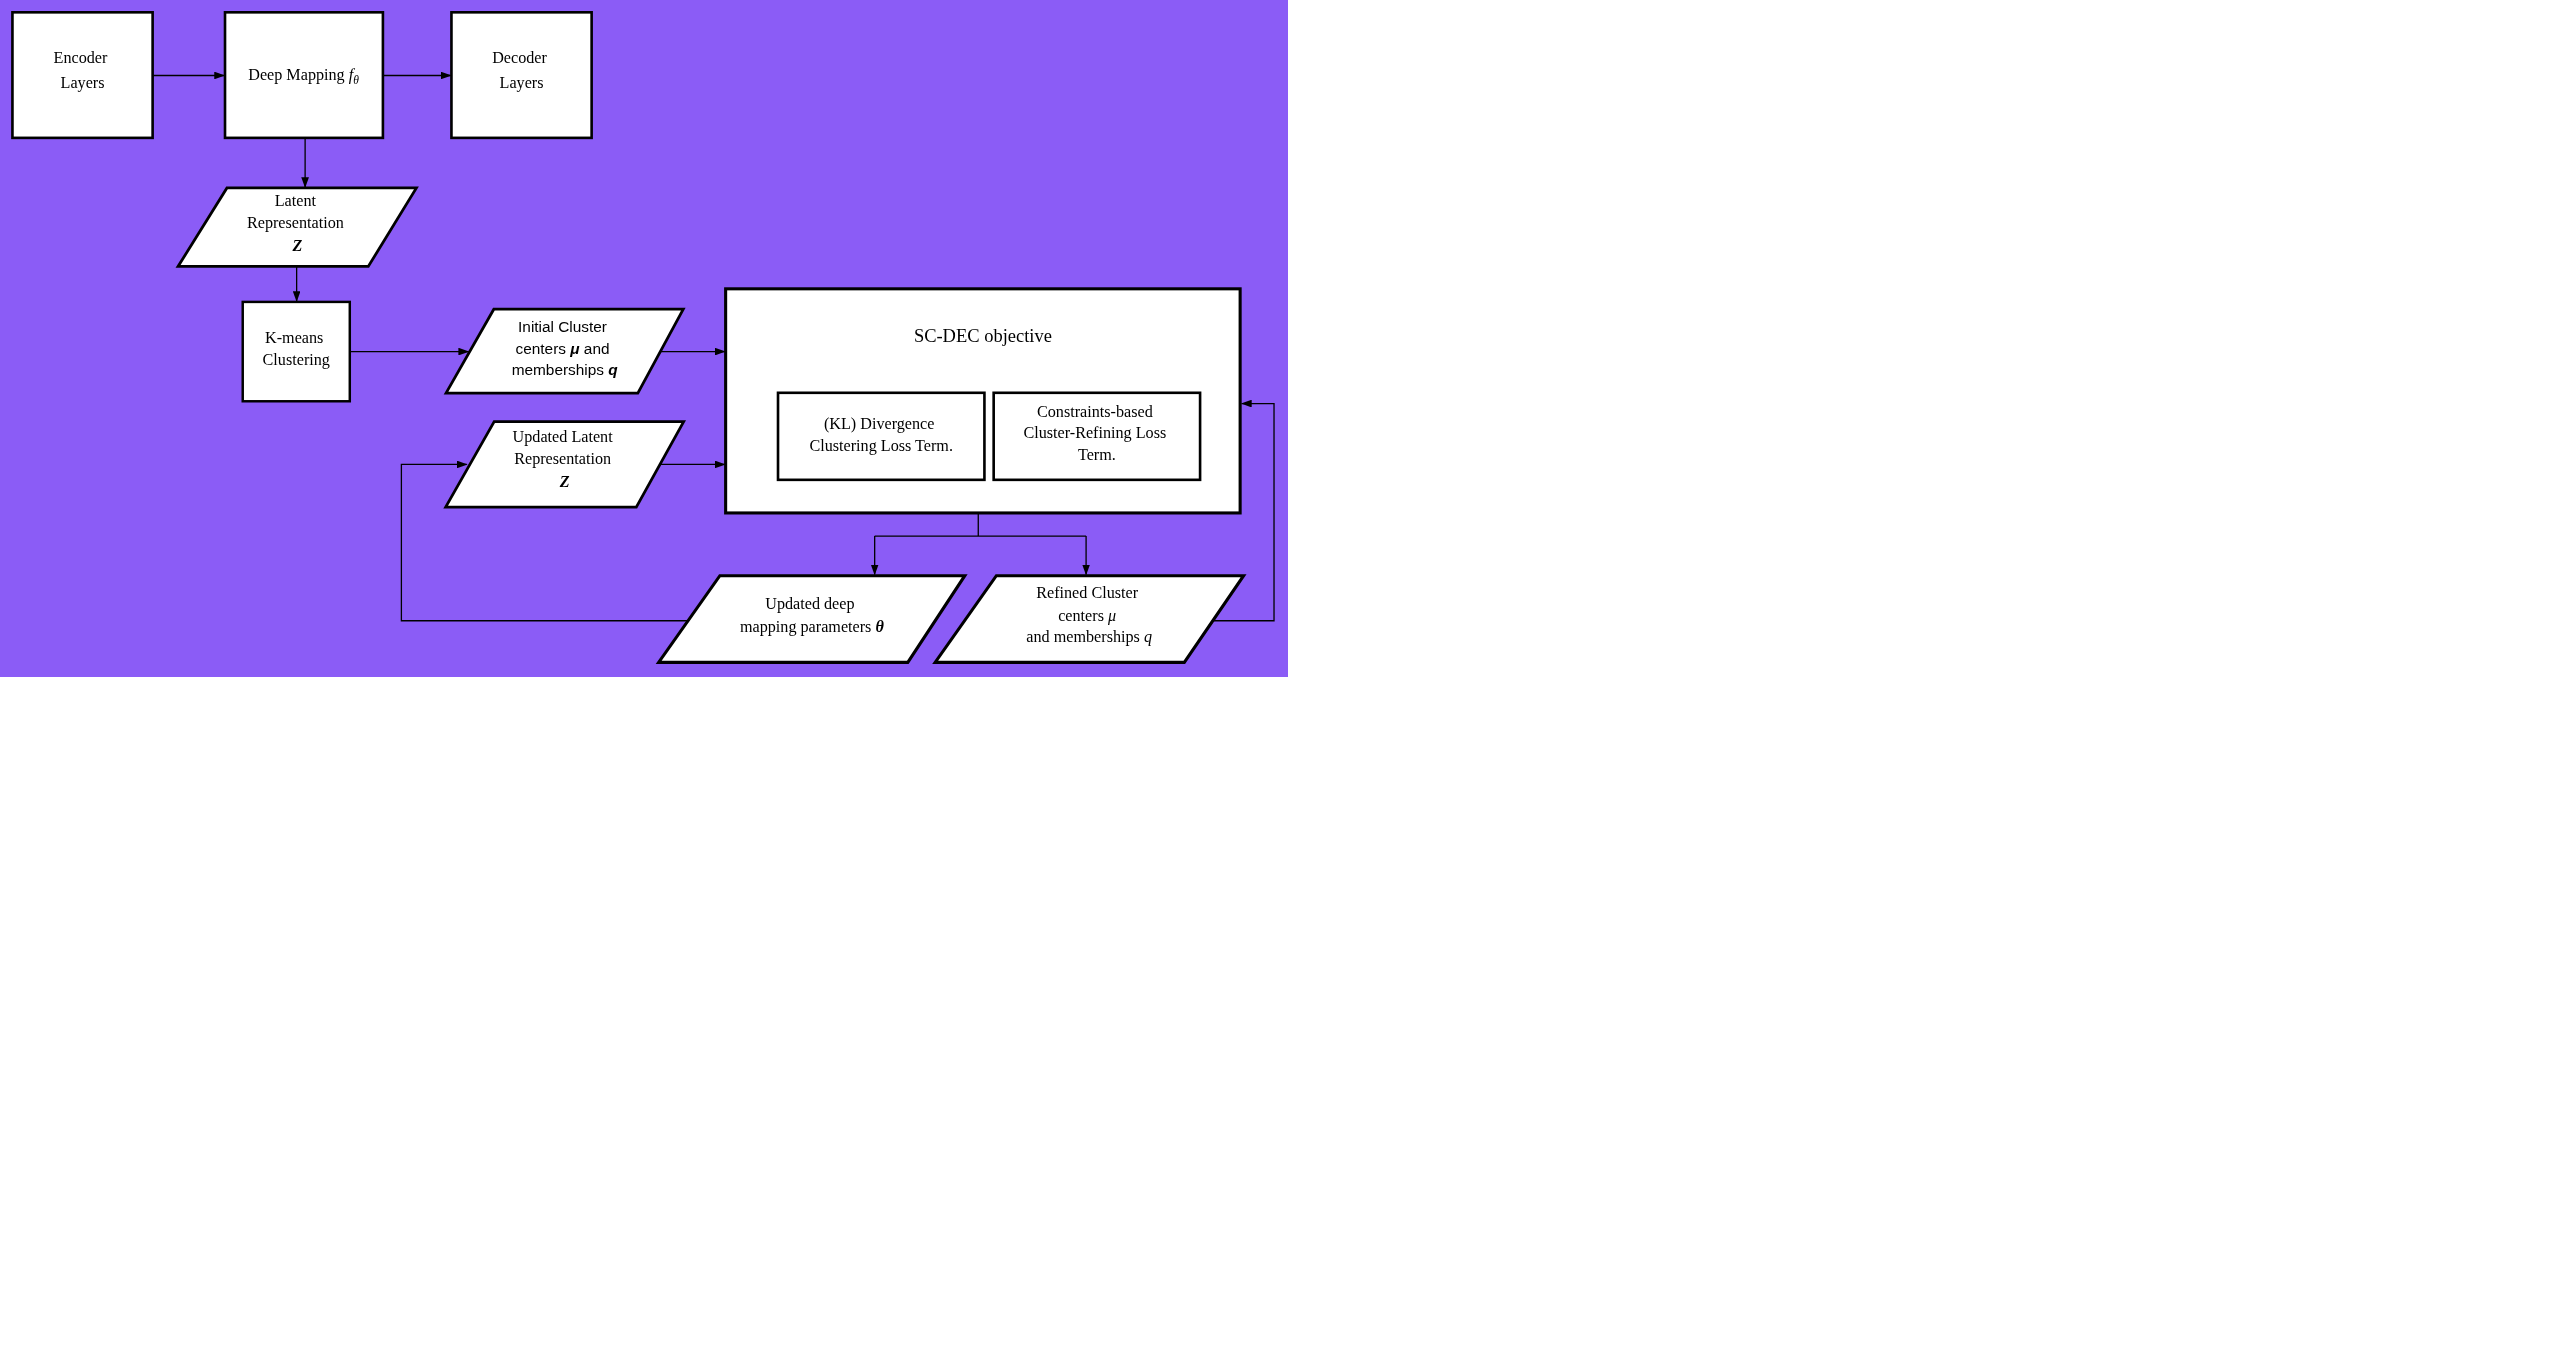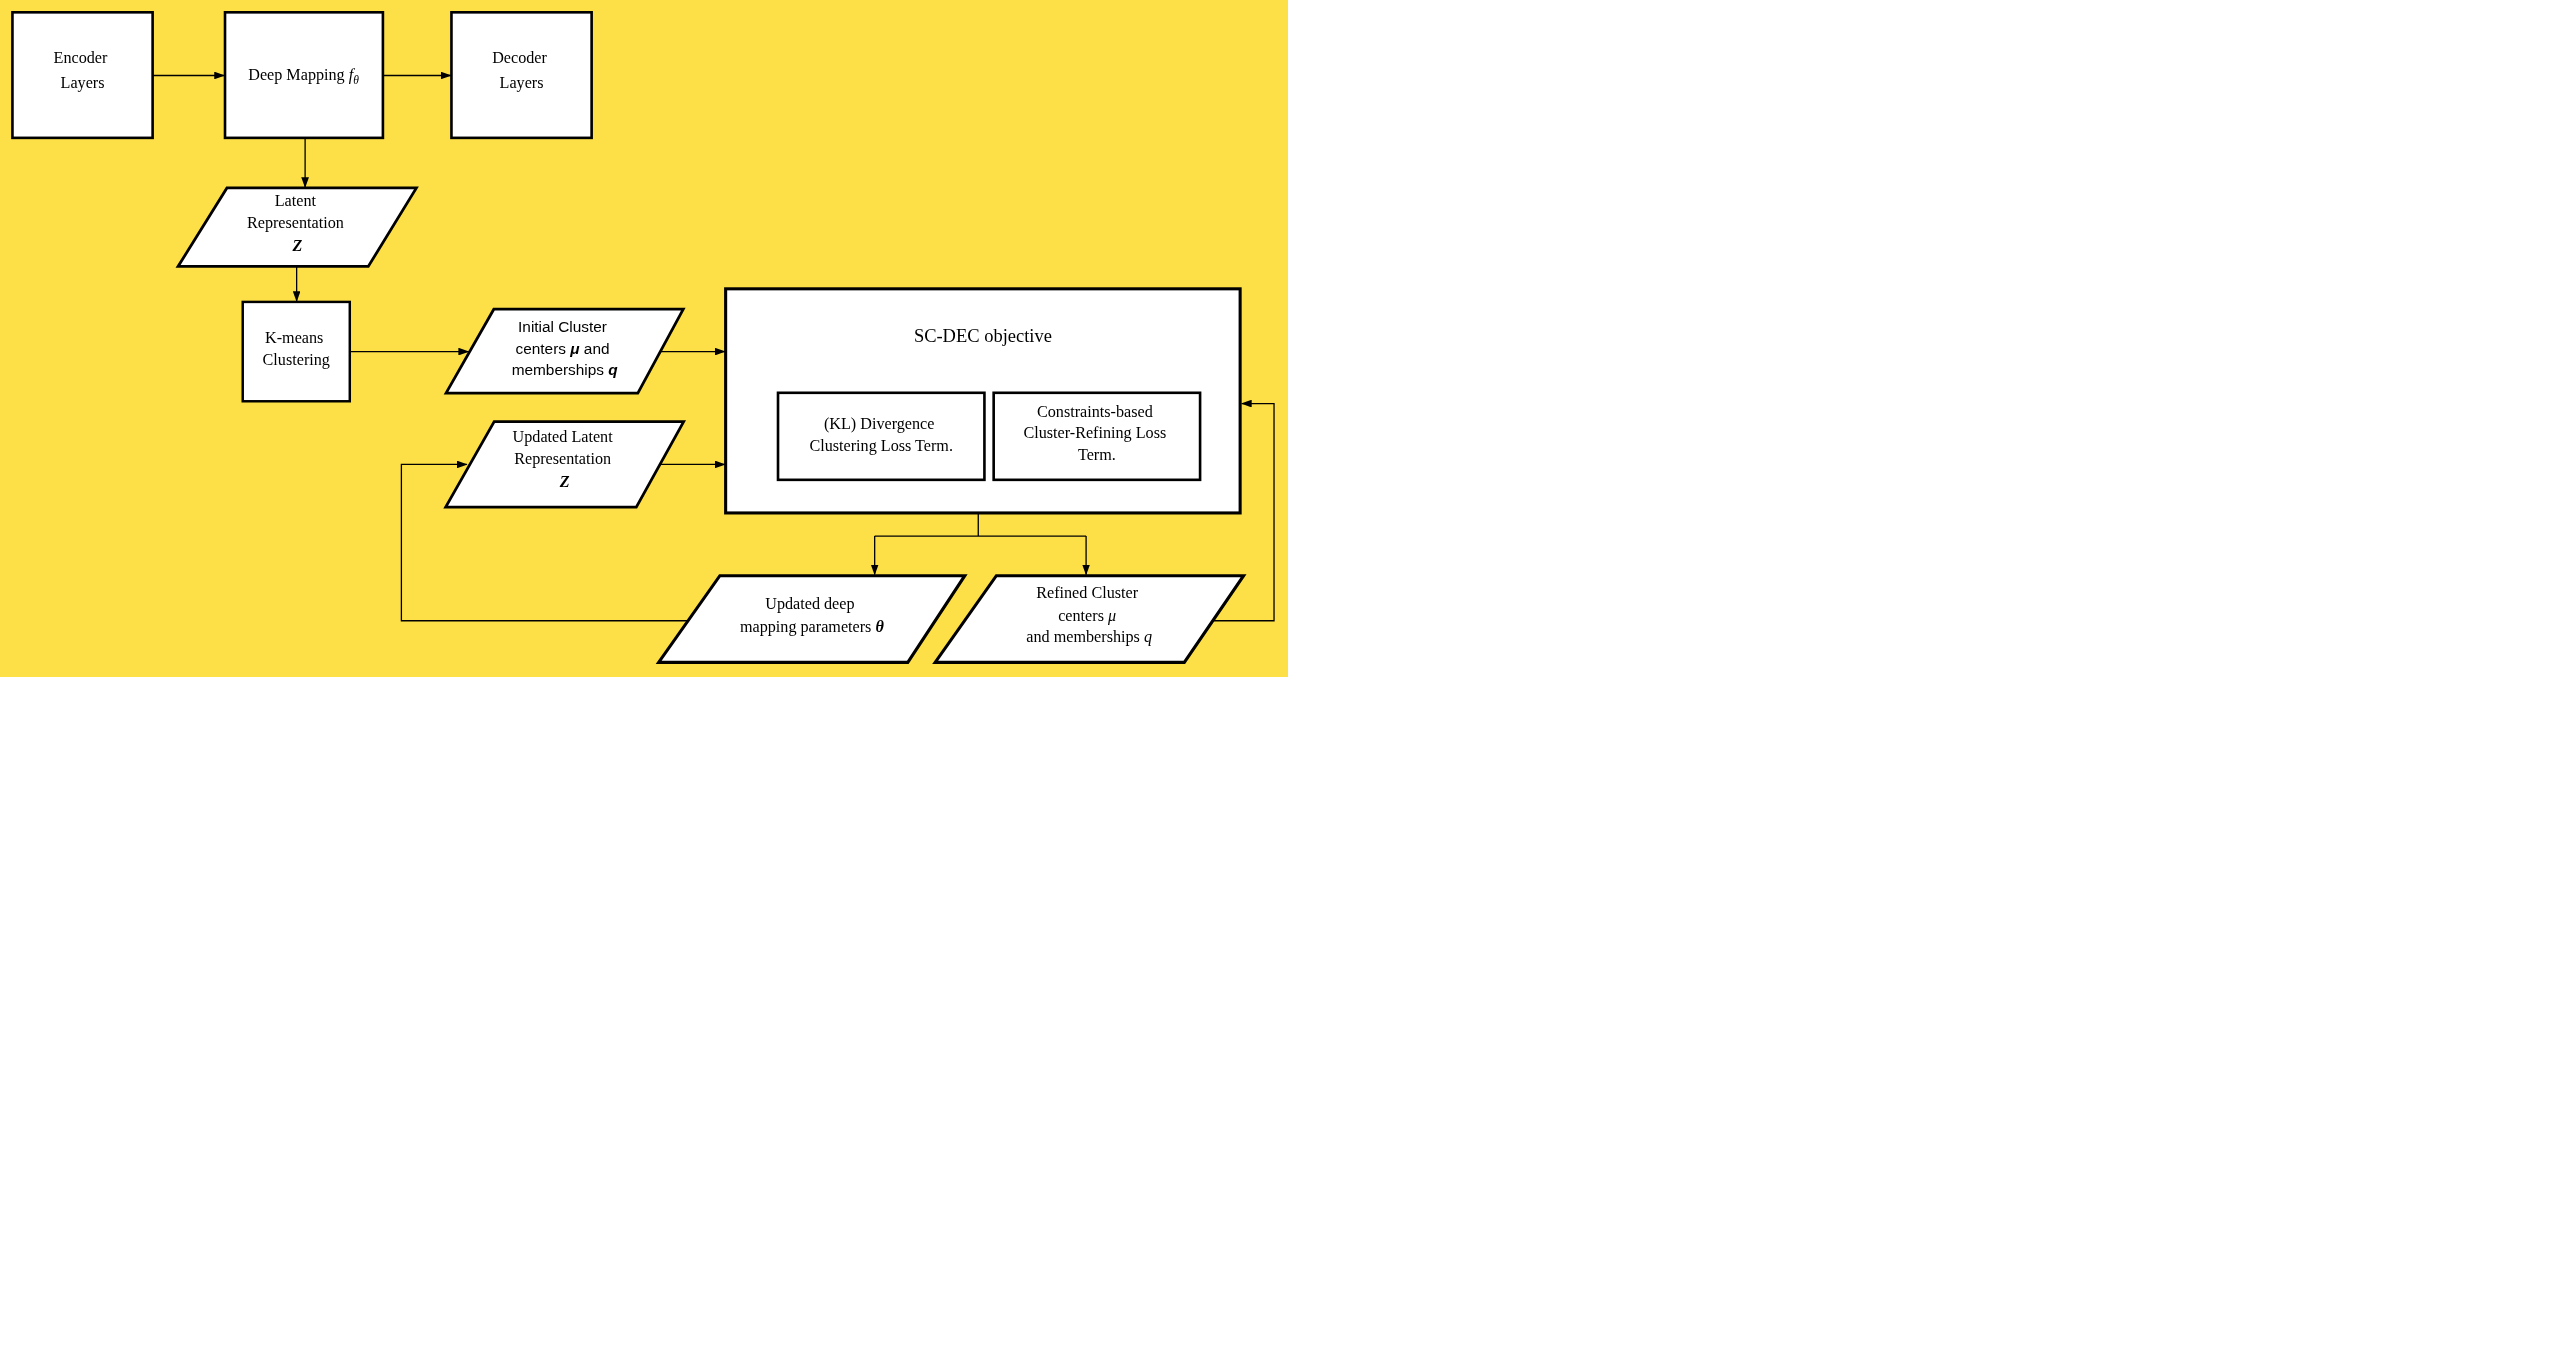--- a/index.html
+++ b/index.html
@@ -1,20 +1,20 @@
 <!DOCTYPE html>
 <html style="font-size:12.3px"><head>
 <meta charset="utf-8">
 <style>
   html, body { margin: 0; padding: 0; background: #ffffff; }
   .canvas {
     position: relative;
     width: 1288px;
     height: 677px;
-    background: #fde047;
+    background: #8b5cf6;
     font-family: "Liberation Serif", serif;
   }
   svg { display: block; }
   text {
     fill: #000000;
     stroke: none;
   }
   .serif  { font-family: "Liberation Serif", serif; font-size: 21px; }
   .sans   { font-family: "Liberation Sans", sans-serif; font-size: 20px; }
   .title  { font-size: 24px; }

